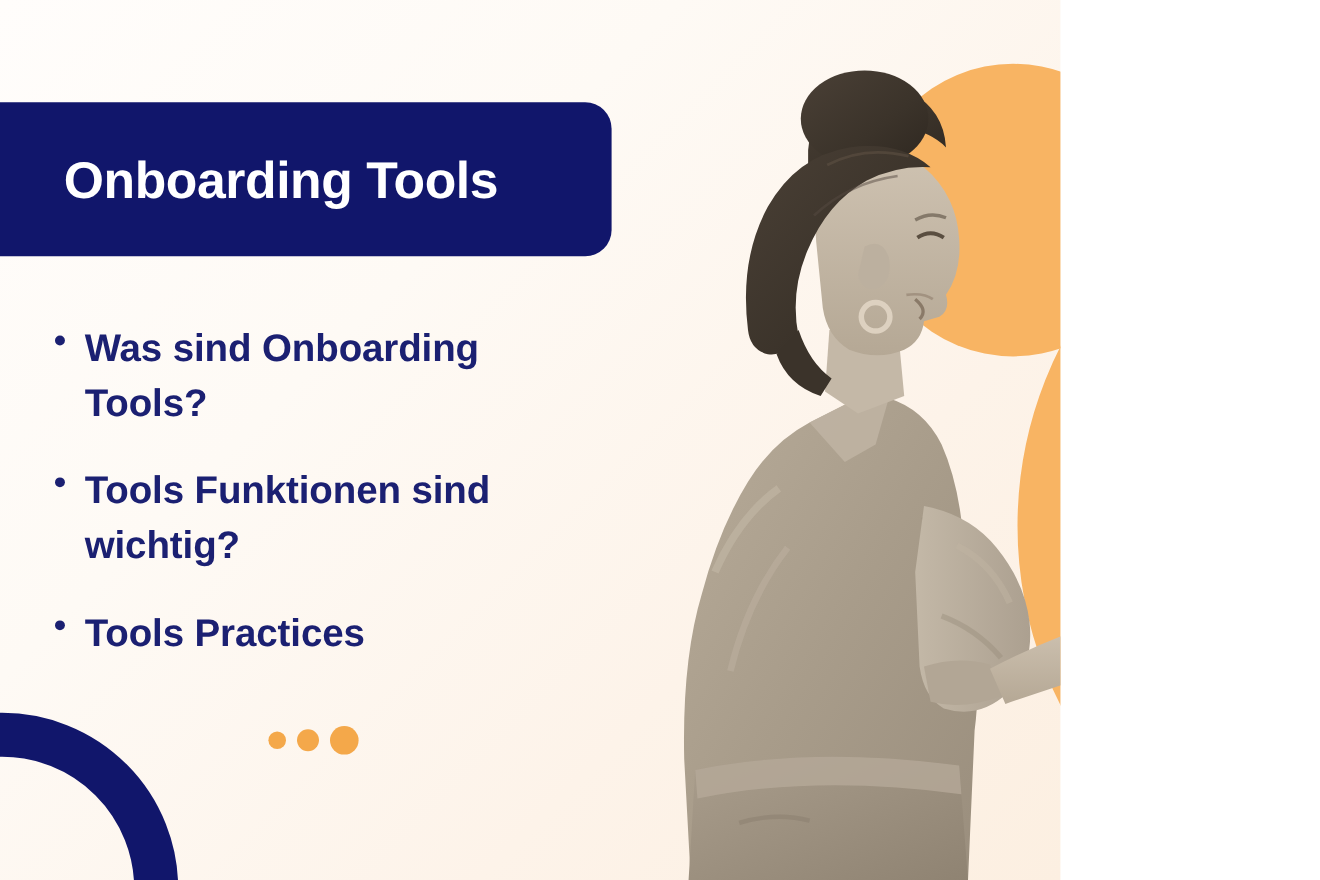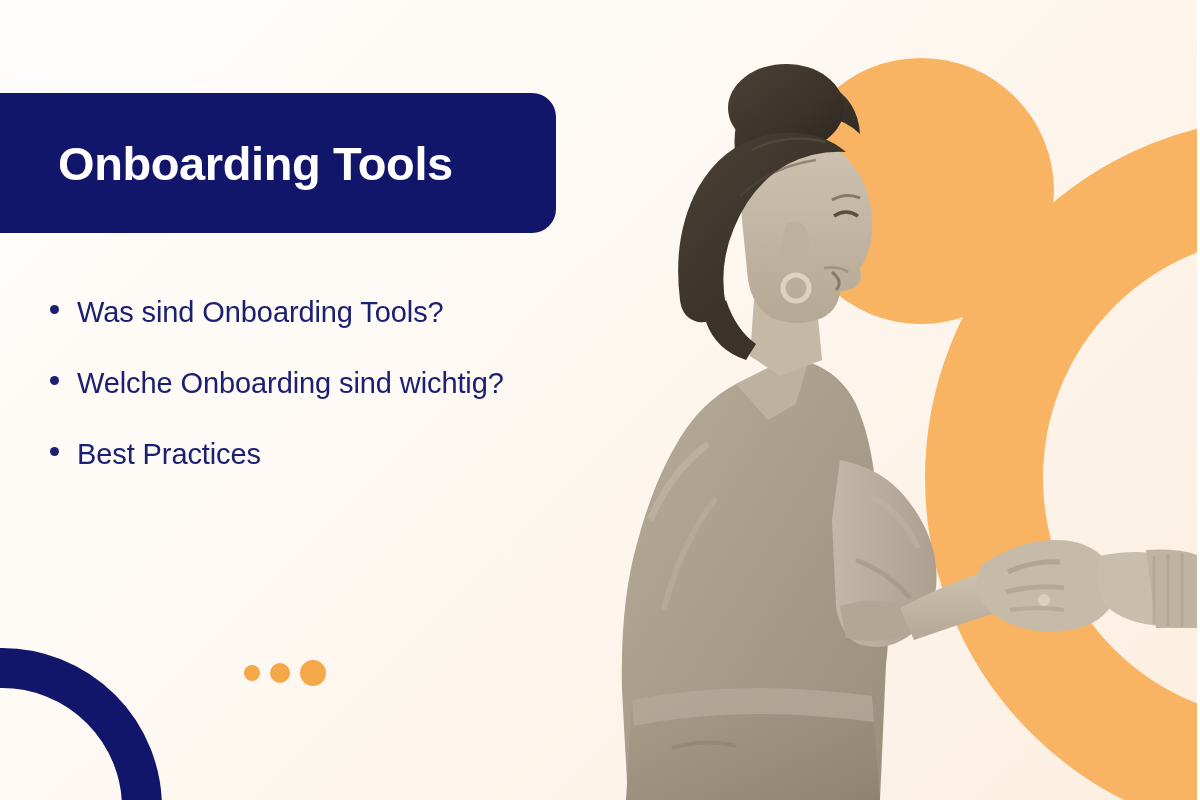--- a/index.html
+++ b/index.html
@@ -2,21 +2,21 @@
 <html><head>
 <meta charset="utf-8">
 <style>
   html, body {
     margin: 0;
     padding: 0;
     background: #ffffff;
   }
   #slide {
     position: relative;
-    width: 1197px;
+    width: 964px;
     height: 800px;
     overflow: hidden;
     font-family: "Liberation Sans", sans-serif;
     background: linear-gradient(135deg, #fffdfb 0%, #fefaf5 35%, #fdf3e9 70%, #fcefe1 100%);
   }
 
   
   .deco { position: absolute; pointer-events: none; }
 
   #orange-circle {
@@ -100,22 +100,22 @@
     flex: 0 0 auto;
     width: 9px;
     height: 9px;
     border-radius: 50%;
     background: #1b2072;
     margin-top: 13px;
     margin-right: 18px;
   }
   .bullet-label {
     color: #1b2072;
-    font-size: 29px;
-    font-weight: 400;
+    font-size: 35px;
+    font-weight: 700;
     line-height: 1.42;
     letter-spacing: -0.1px;
   }
 
   
   #dots-accent {
     position: absolute;
     left: 244px;
     top: 660px;
     display: flex;
@@ -236,25 +236,25 @@
     <div id="title-text">Onboarding Tools</div>
   </div>
 
   <ul id="bullet-list">
     <li class="bullet-item">
       <span class="bullet-dot"></span>
       <span class="bullet-label">Was sind Onboarding Tools?</span>
     </li>
     <li class="bullet-item">
       <span class="bullet-dot"></span>
-      <span class="bullet-label">Welche Onboarding sind wichtig?</span>
+      <span class="bullet-label">Tools Funktionen sind wichtig?</span>
     </li>
     <li class="bullet-item">
       <span class="bullet-dot"></span>
-      <span class="bullet-label">Best Practices</span>
+      <span class="bullet-label">Tools Practices</span>
     </li>
   </ul>
 
   <div id="dots-accent">
     <span class="accent-dot d1"></span>
     <span class="accent-dot d2"></span>
     <span class="accent-dot d3"></span>
   </div>
 
 </div>

